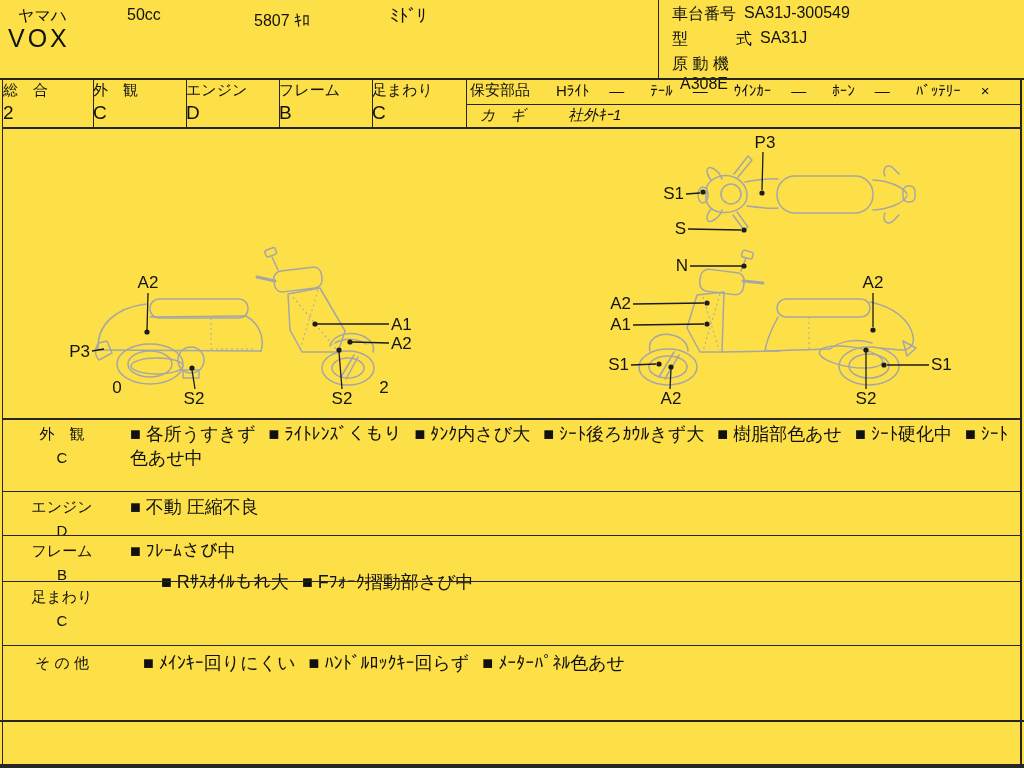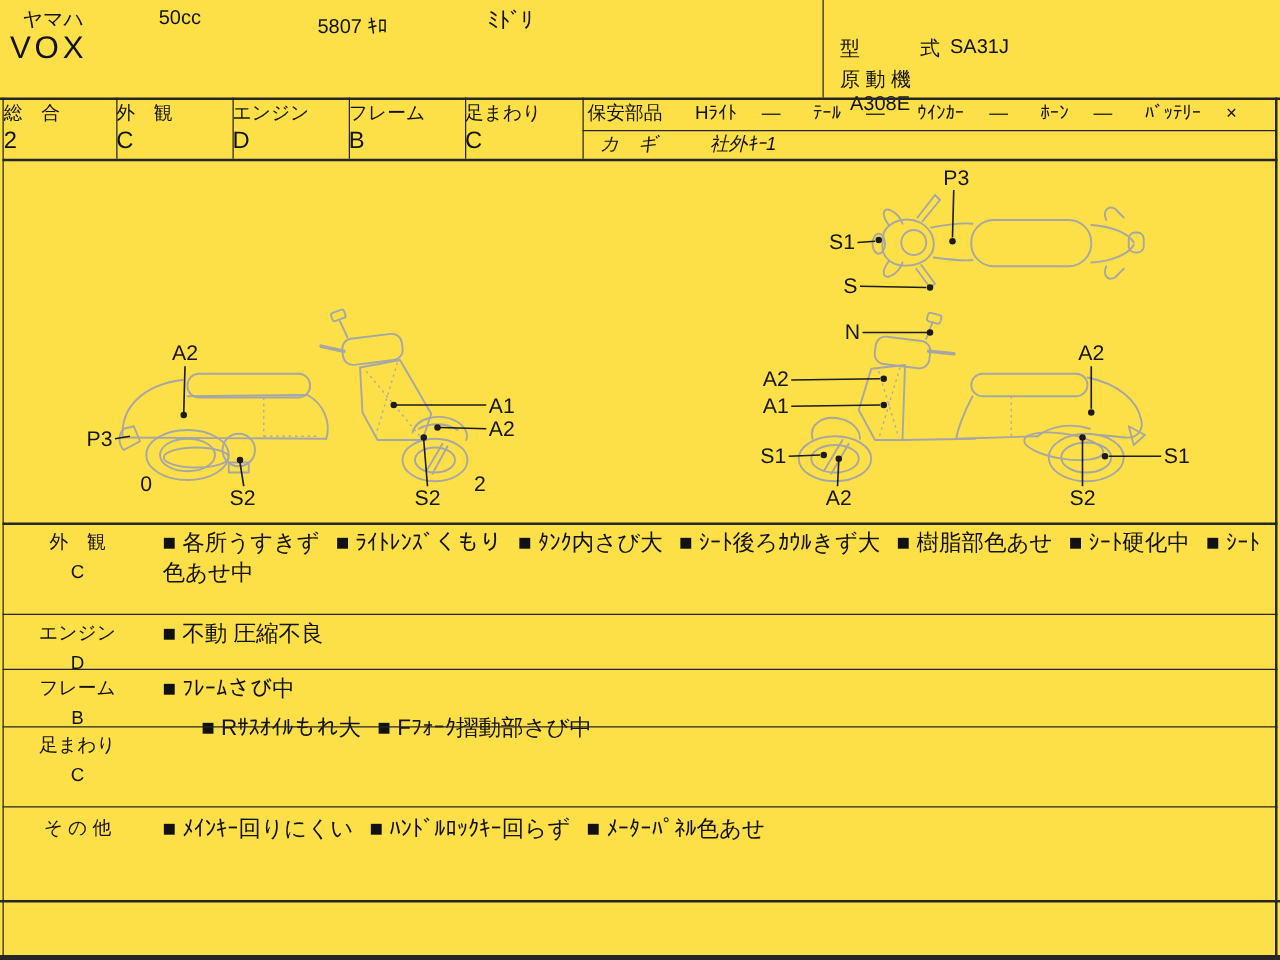--- a/index.html
+++ b/index.html
@@ -34,20 +34,24 @@
 <body>
 
 <div id="sheet">
 
   <div class="abs t16" style="left:18px;top:6px;">ヤマハ</div>
   <div class="abs t16" style="left:127px;top:6px;">50cc</div>
   <div class="abs t16" style="left:230px;top:12px;margin-left:24px;">5807 ｷﾛ</div>
   <div class="abs t14" style="left:390px;top:6px;">ﾐﾄﾞﾘ</div>
   <div class="abs model" style="left:8px;top:24px;">VOX</div>
 
+  <div class="abs t16 rh-line" style="left:672px;top:4px;">
+    <span class="rlab">車台番号</span>
+    <span class="rval">SA31J-300549</span>
+  </div>
   <div class="abs t16 rh-line" style="left:672px;top:29px;">
     <span class="rlab">型　　　式</span>
     <span class="rval">SA31J</span>
   </div>
   <div class="abs t16 rh-line" style="left:672px;top:54px;flex-direction:column;">
     <span class="rlab">原 動 機</span>
     <span class="rval">A308E</span>
   </div>
 
   <div class="gradecell" style="left:3px;width:90px;">
@@ -261,21 +265,21 @@
       <div>足まわり</div>
       <div>C</div>
     </div>
     <div class="secdetails" style="top:570px;margin-left:31px;"><span class="ditem">■ Rｻｽｵｲﾙもれ大</span><span class="ditem">■ Fﾌｫｰｸ摺動部さび中</span></div>
   </div>
   <div>
     <div class="seclabel" style="top:651px;">
       <div>そ の 他</div>
       <div></div>
     </div>
-    <div class="secdetails" style="top:651px;"><span class="ditem">■ ﾒｲﾝｷｰ回りにくい</span><span class="ditem">■ ﾊﾝﾄﾞﾙﾛｯｸｷｰ回らず</span><span class="ditem">■ ﾒｰﾀｰﾊﾟﾈﾙ色あせ</span></div>
+    <div class="secdetails" style="top:651px;margin-left:13px;"><span class="ditem">■ ﾒｲﾝｷｰ回りにくい</span><span class="ditem">■ ﾊﾝﾄﾞﾙﾛｯｸｷｰ回らず</span><span class="ditem">■ ﾒｰﾀｰﾊﾟﾈﾙ色あせ</span></div>
   </div>
 
   <div class="vline" style="left:658px;top:0;width:1px;height:78px;"></div>
   <div class="hline" style="left:0;top:78px;width:1024px;height:2px;"></div>
   <div class="hline" style="left:466px;top:104px;width:555px;height:1px;"></div>
   <div class="hline" style="left:2px;top:127px;width:1020px;height:2px;"></div>
   <div class="vline" style="left:93px;top:78px;width:1px;height:49px;"></div>
   <div class="vline" style="left:186px;top:78px;width:1px;height:49px;"></div>
   <div class="vline" style="left:279px;top:78px;width:1px;height:49px;"></div>
   <div class="vline" style="left:372px;top:78px;width:1px;height:49px;"></div>

